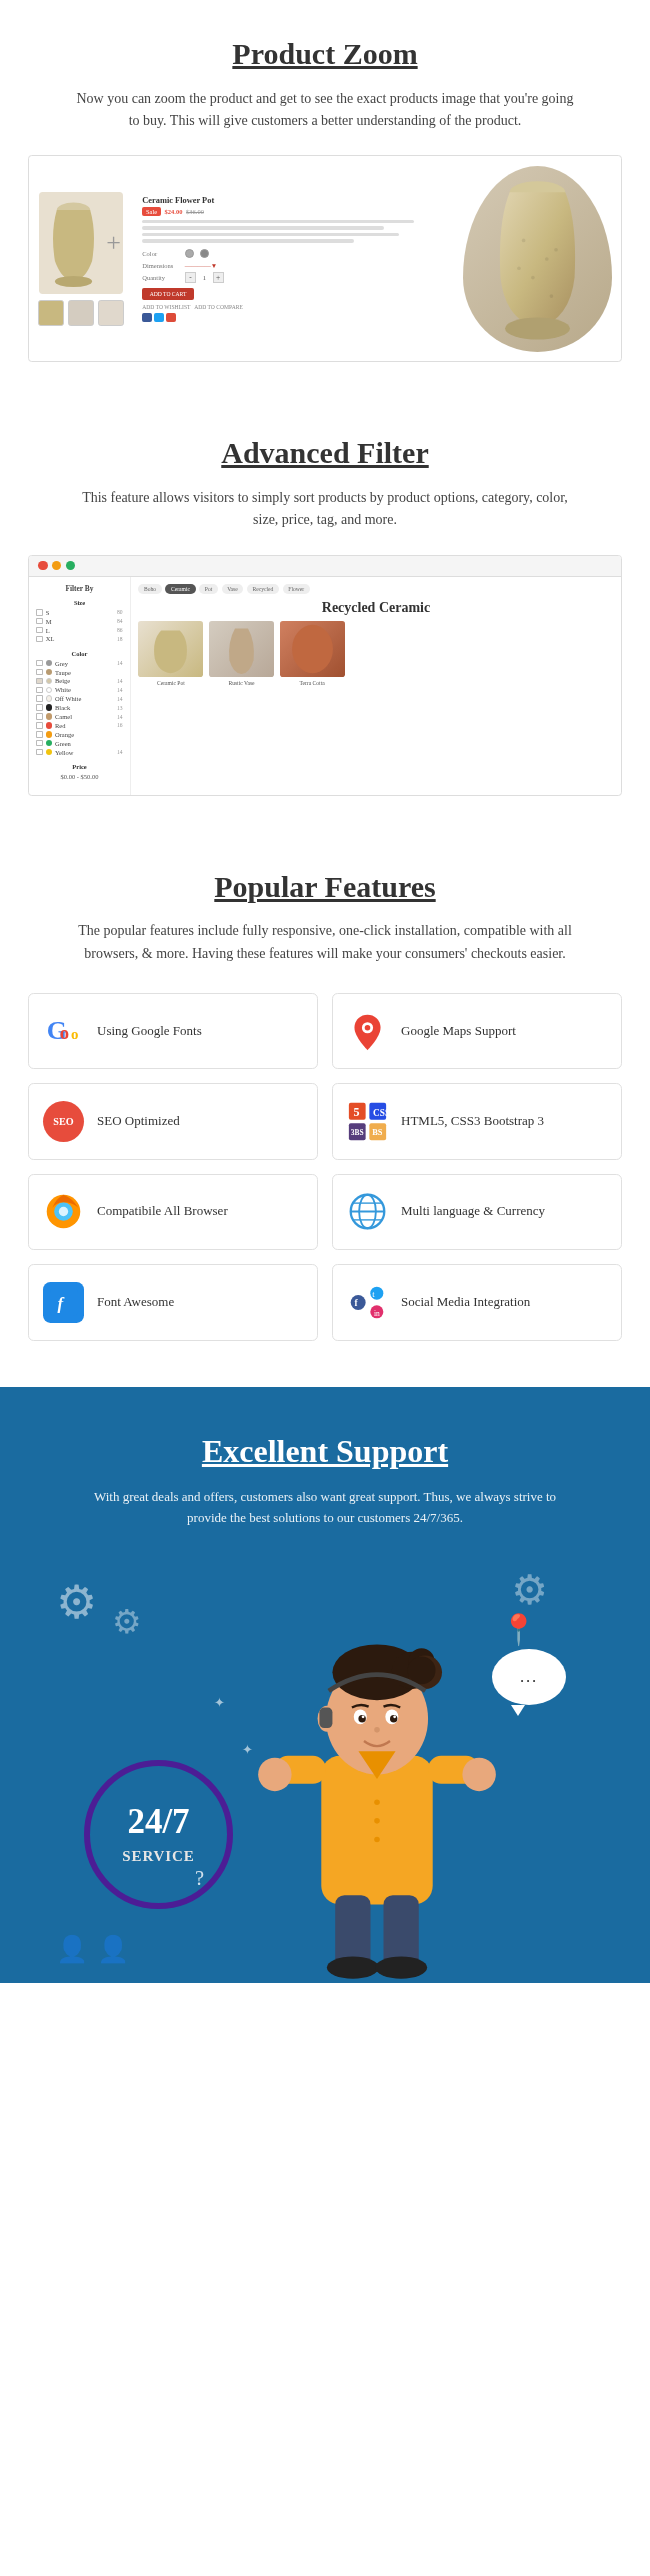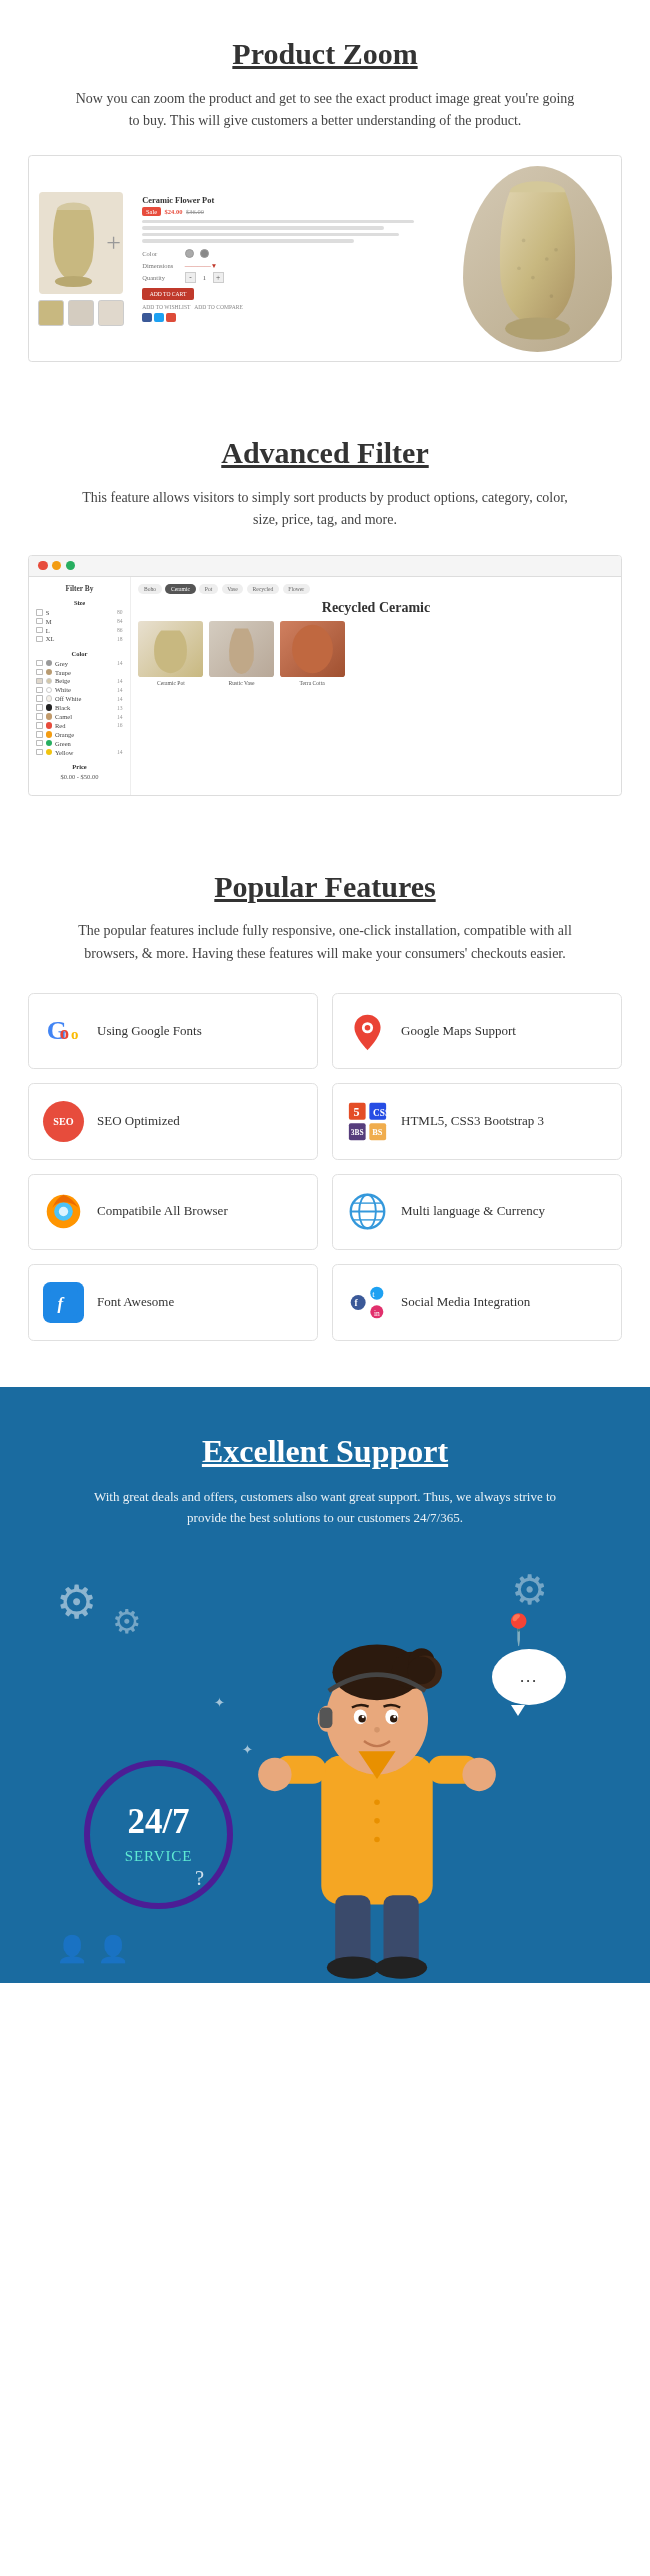--- a/index.html
+++ b/index.html
@@ -449,22 +449,22 @@
       text-align: center;
     }
     .clock-247 {
       font-size: 35px;
       font-weight: 900;
       line-height: 1;
       color: #fff;
     }
     .clock-service {
       font-size: 15px;
-      font-weight: normal;
-      color: #5eead4;
+      font-weight: bold;
+      color: #e5e5e5;
       letter-spacing: 0.9px;
       margin-top: 9px;
     }
 
     
     .gear {
       position: absolute;
       font-size: 33px;
       color: rgba(255,255,255,0.4);
     }
@@ -558,21 +558,21 @@
     }
     .sparkle1 { top: 139px; left: 186px; }
     .sparkle2 { top: 186px; left: 214px; }
 
   </style>
 </head>
 <body>
 
 <section class="section-product-zoom">
   <h1 class="section-title">Product Zoom</h1>
-  <p class="section-desc">Now you can zoom the product and get to see the exact product image great you're going to buy. This will give customers a better understanding of the product.</p>
+  <p class="section-desc">Now you can zoom the product and get to see the exact products image that you're going to buy. This will give customers a better understanding of the product.</p>
 
   <div class="product-zoom-img">
 
     <div class="pz-left">
       <div class="pz-main-thumb">
 
         <svg width="65" height="93" viewBox="0 0 70 100">
           <ellipse cx="35" cy="15" rx="18" ry="8" fill="#d4c8a0"></ellipse>
           <path d="M17 15 Q10 40 15 70 Q22 90 35 92 Q48 90 55 70 Q60 40 53 15 Z" fill="#c8b880"></path>
           <ellipse cx="35" cy="92" rx="20" ry="6" fill="#b8a870"></ellipse>

